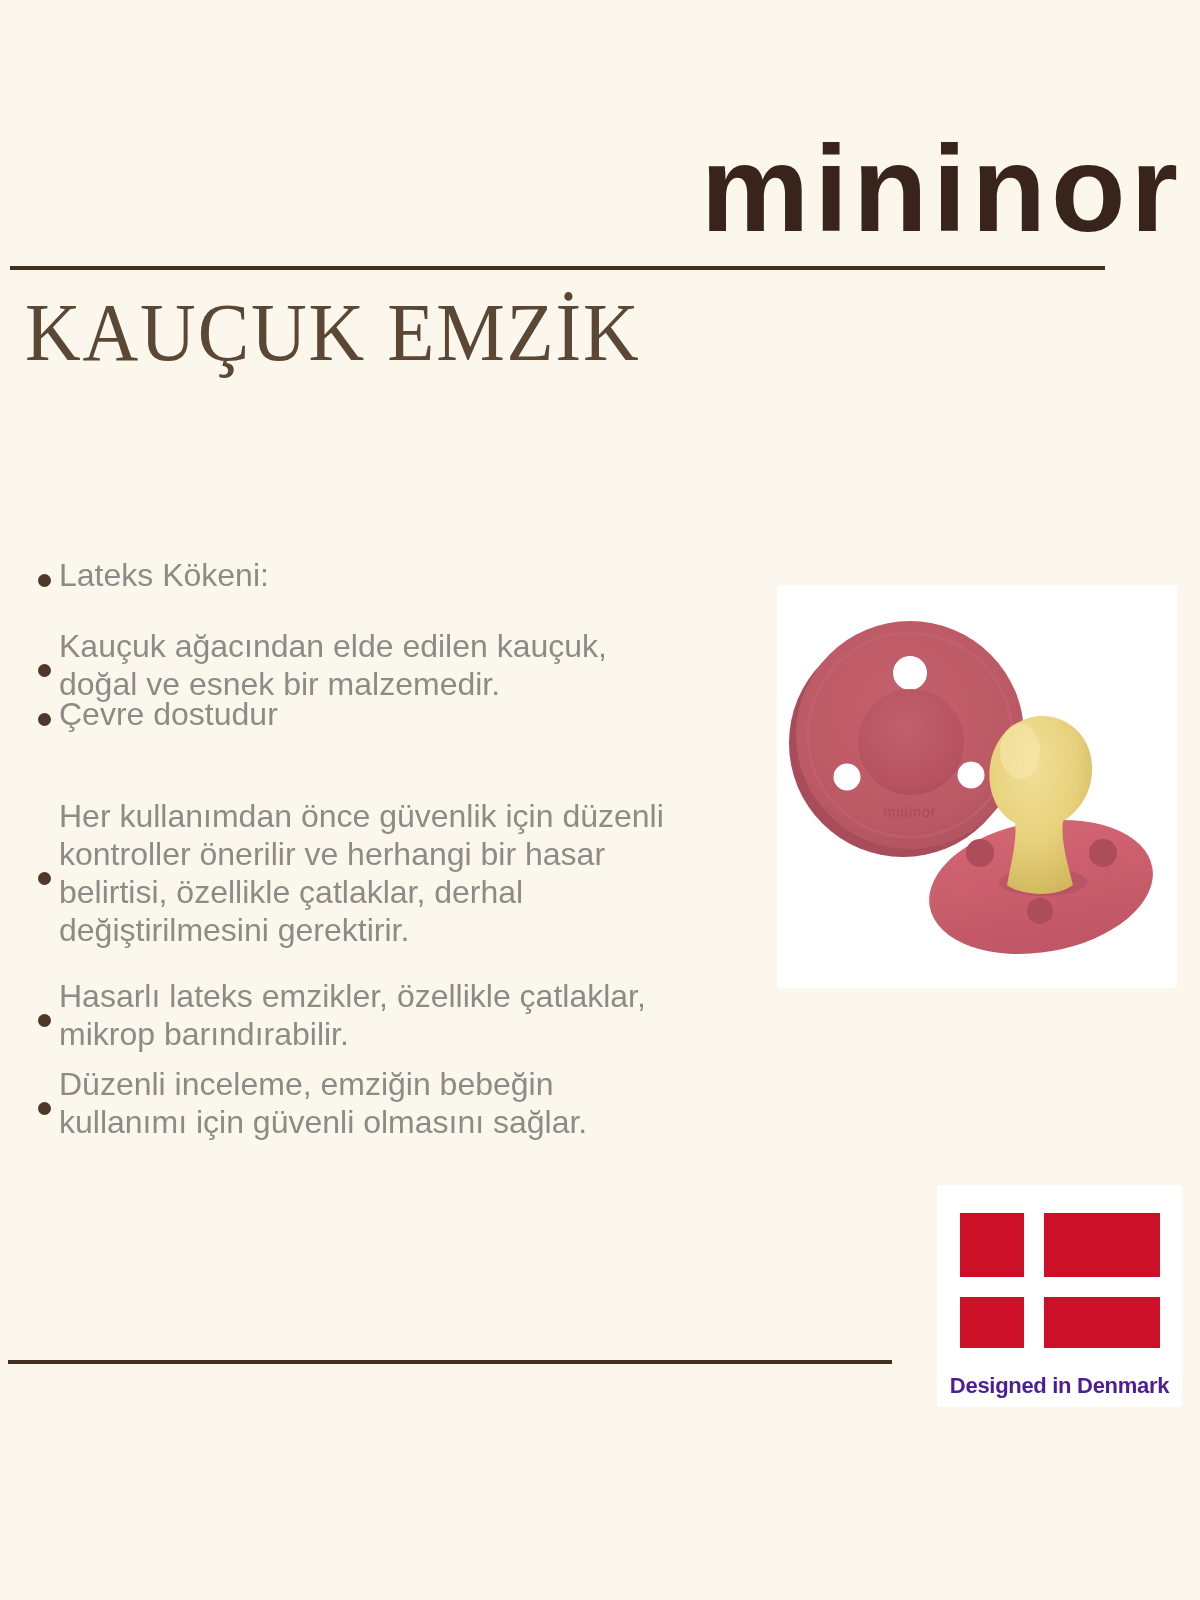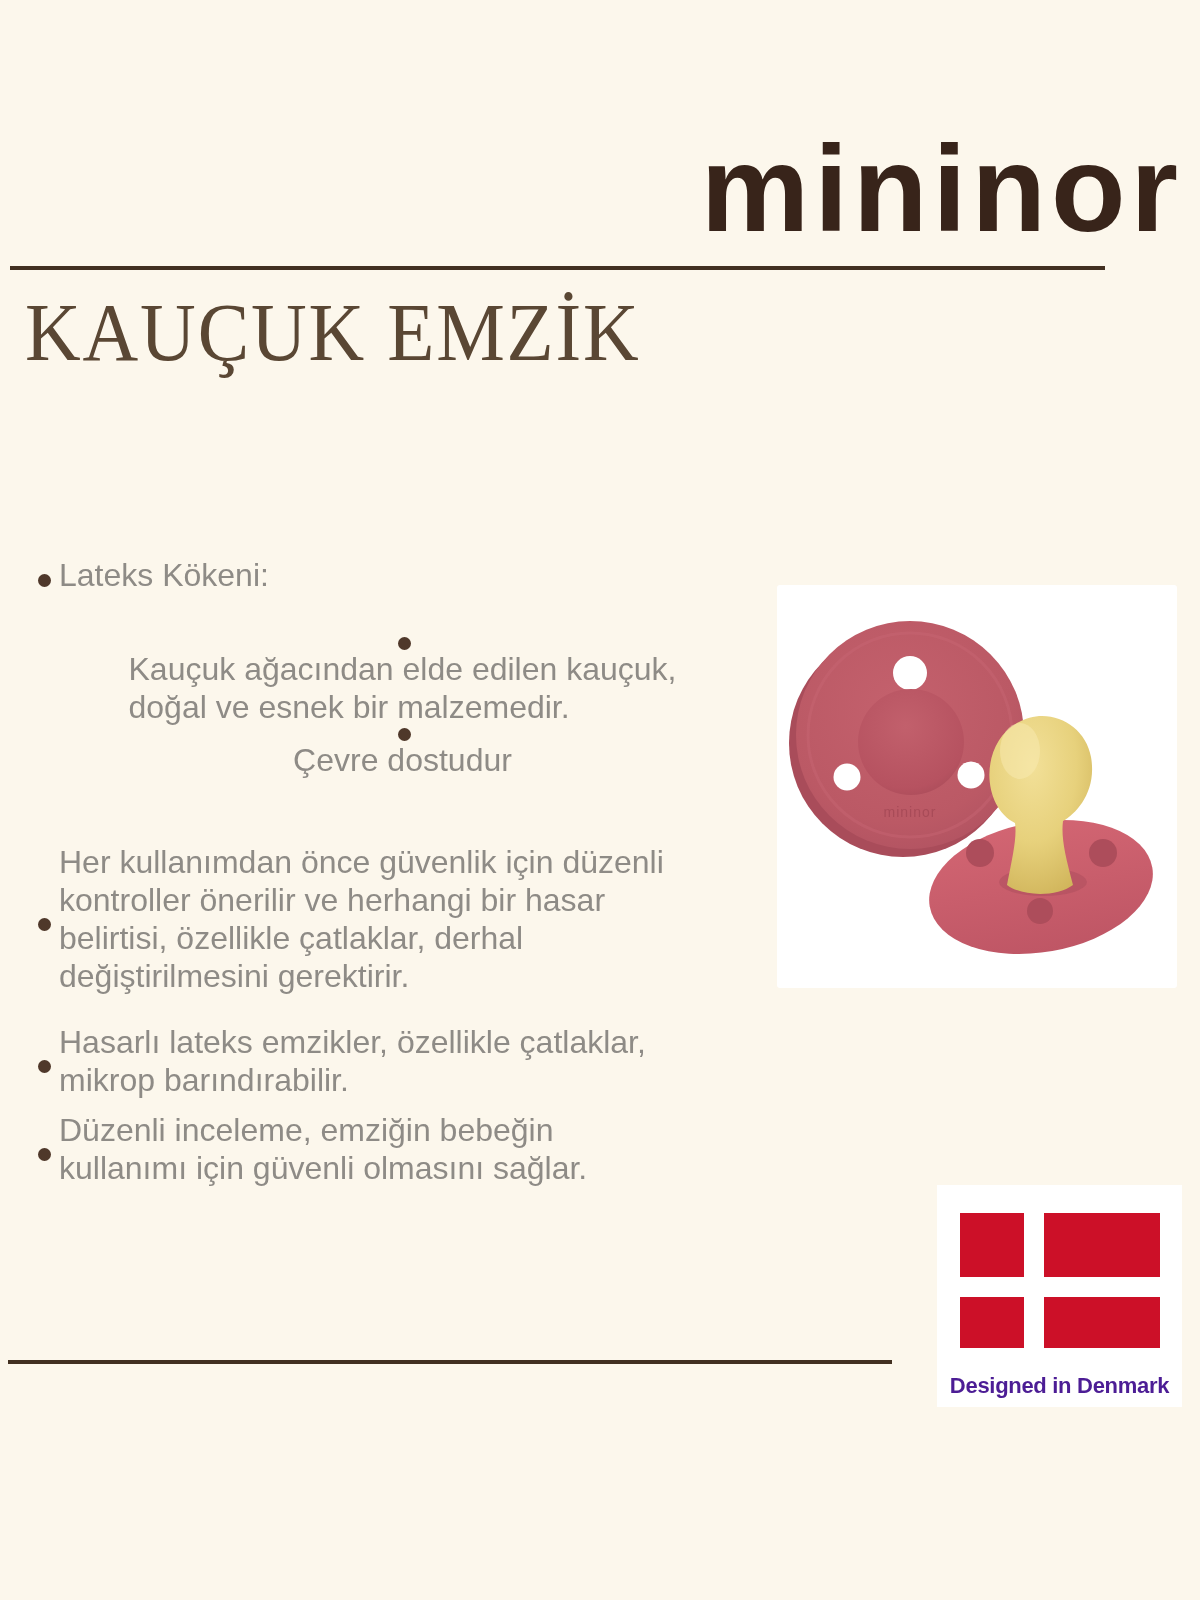--- a/index.html
+++ b/index.html
@@ -46,22 +46,22 @@
     width:745px;
     margin:0;padding:0;
     list-style:none;
   }
   .bullets li{
     display:flex;
     align-items:center;
     margin:0 0 28px 0;
   }
   .bullets li:nth-child(1){margin-bottom:33px;}
-  .bullets li:nth-child(2){margin-bottom:-8px;flex-direction:column;}
-  .bullets li:nth-child(3){margin-bottom:64px;flex-direction:column;}
+  .bullets li:nth-child(2){margin-bottom:-8px;}
+  .bullets li:nth-child(3){margin-bottom:64px;}
   .bullets li:nth-child(5){margin-bottom:12px;}
   .dot{
     flex:0 0 13px;
     width:13px;height:13px;
     margin:10px 0 0 12px;
     border-radius:50%;
     background:#4f382a;
   }
   .btext{
     margin-left:8px;

